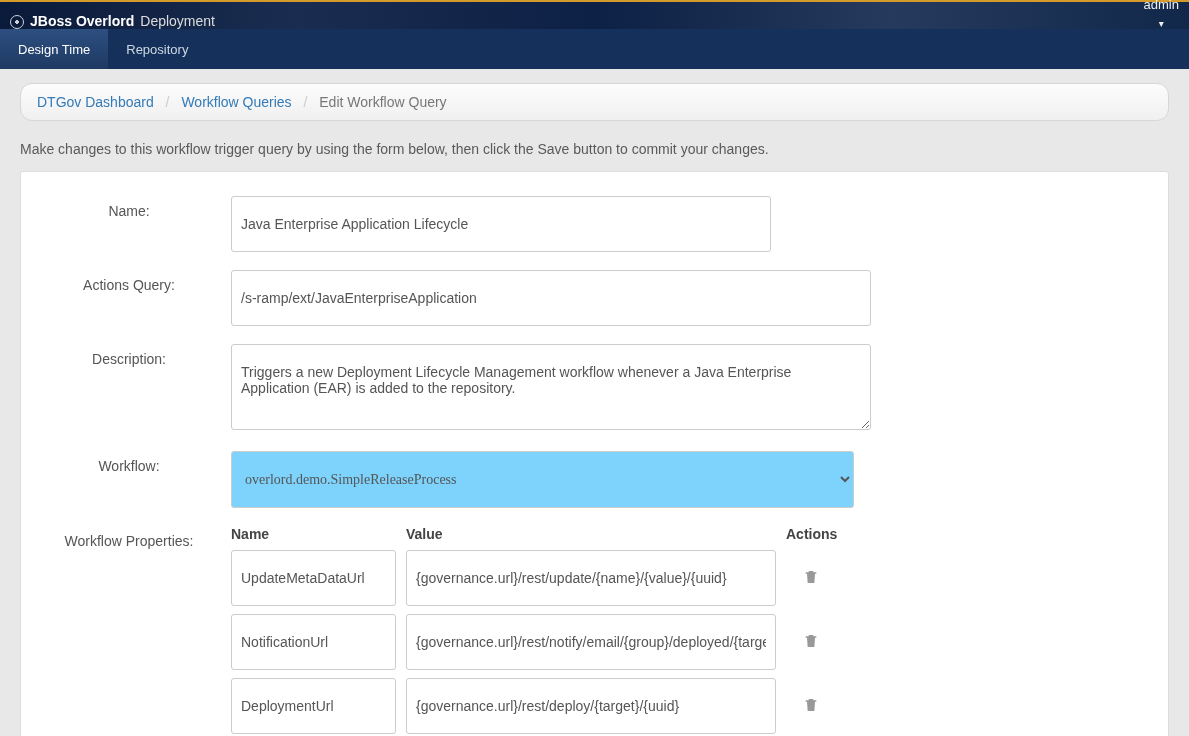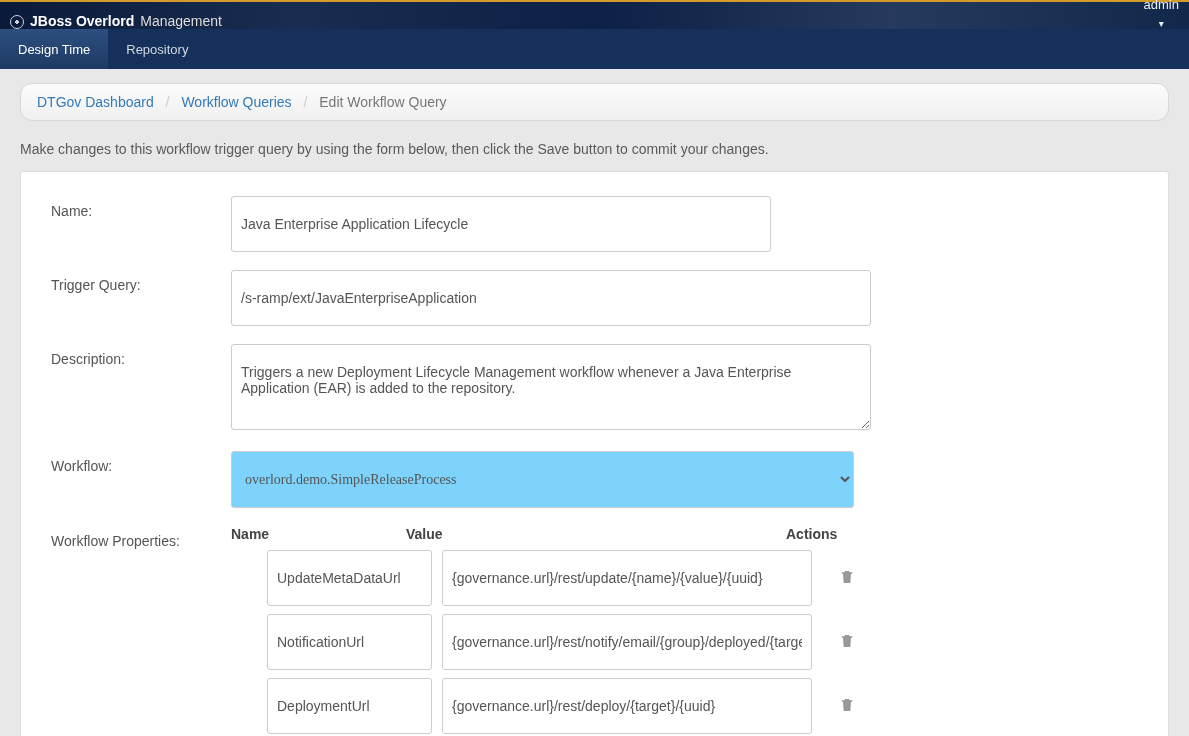--- a/index.html
+++ b/index.html
@@ -57,38 +57,38 @@
 
 .panel {
   background: #fff;
   border: 1px solid #ddd;
   border-radius: 3px;
   margin-top: 14px;
   padding: 24px 30px 30px 30px;
 }
 
 .form-row { display: flex; margin-bottom: 18px; }
-.form-label { width: 180px; text-align: left; padding-right: 24px; color: #555; padding-top: 7px; font-size: 14px; }
+.form-label { width: 180px; text-align: center; padding-right: 24px; color: #555; padding-top: 7px; font-size: 14px; }
 .form-field { flex: 1; }
 .form-field.narrow input, .form-field.narrow select { width: 540px; }
 .form-field.wide input, .form-field.wide textarea { width: 640px; }
 
 input[type=text], textarea, select {
   border: 1px solid #ccc; border-radius: 3px; padding: 19px 9px; font-size: 14px; color: #555; font-family: inherit;
   background: #fff;
 }
 textarea { height: 86px; resize: both; }
 select { background: #7dd3fc; width: 623px; font-family: Liberation Serif, serif; }
 
 .prop-table { width: 640px; }
 .prop-table .thead { display: flex; font-weight: bold; color: #444; font-size: 14px; margin-bottom: 8px; }
 .prop-table .thead .c1 { width: 175px; }
 .prop-table .thead .c2 { width: 380px; }
 .prop-table .thead .c3 { flex: 1; }
-.prop-row { display: flex; gap: 10px; margin-bottom: 8px; align-items: center; margin-left: 36px; }
+.prop-row { display: flex; gap: 10px; margin-bottom: 8px; align-items: center; }
 .prop-row .c1 input { width: 165px; }
 .prop-row .c2 input { width: 370px; }
 .prop-row .c3 { width: 50px; display: flex; justify-content: center; }
 .trash { color: #999; cursor: pointer; }
 .trash svg { width: 16px; height: 16px; fill: #999; }
 
 .add-prop-row { text-align: right; width: 640px; margin-top: 12px; }
 .btn {
   display: inline-block; padding: 6px 12px; border: 1px solid #ccc; border-radius: 3px;
   background: linear-gradient(#fff, #f3f3f3); color: #337ab7; cursor: pointer; font-size: 10px;
@@ -97,21 +97,21 @@
 .divider { border-top: 1px solid #eee; width: 655px; margin: 20px 0 16px 0; margin-left: 0; }
 
 .actions { margin-left: 12px; }
 </style>
 </head>
 <body>
 
 <div class="brand-bar">
   <div class="swirl"></div>
   <span class="brand-strong">JBoss Overlord</span>
-  <span class="brand-sub">Management</span>
+  <span class="brand-sub">Deployment</span>
   <div class="spacer"></div>
   <div class="user-menu">
     <svg width="14" height="14" viewBox="0 0 24 24">
         <path fill="#eee" d="M12 12c2.7 0 5-2.3 5-5s-2.3-5-5-5-5 2.3-5 5 2.3 5 5 5zm0 2c-3.3 0-10 1.7-10 5v3h20v-3c0-3.3-6.7-5-10-5z"></path>
       </svg>
     <span>admin</span>
     <span class="chev">▾</span>
   </div>
 </div>
 
@@ -137,21 +137,21 @@
   <div class="panel">
 
     <div class="form-row">
       <div class="form-label">Name:</div>
       <div class="form-field narrow">
         <input type="text" value="Java Enterprise Application Lifecycle" style="">
       </div>
     </div>
 
     <div class="form-row">
-      <div class="form-label">Trigger Query:</div>
+      <div class="form-label">Actions Query:</div>
       <div class="form-field wide">
         <input type="text" value="/s-ramp/ext/JavaEnterpriseApplication" style="">
       </div>
     </div>
 
     <div class="form-row">
       <div class="form-label">Description:</div>
       <div class="form-field wide">
         <textarea style="">Triggers a new Deployment Lifecycle Management workflow whenever a Java Enterprise Application (EAR) is added to the repository.</textarea>
       </div>

